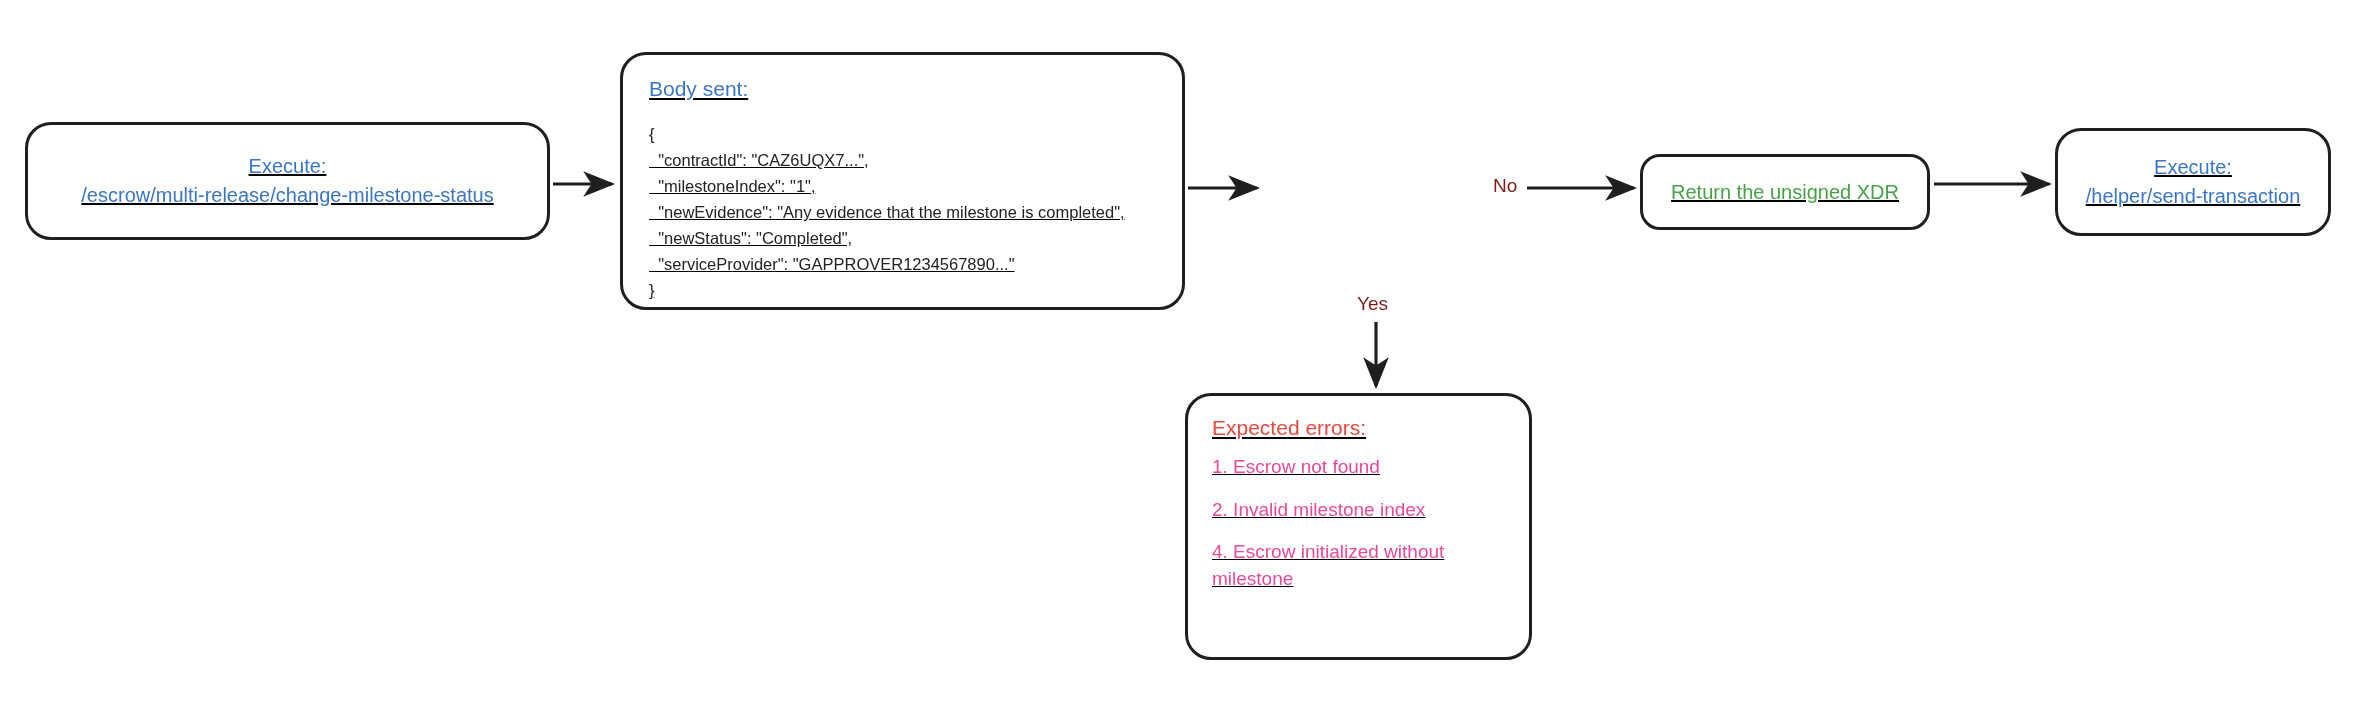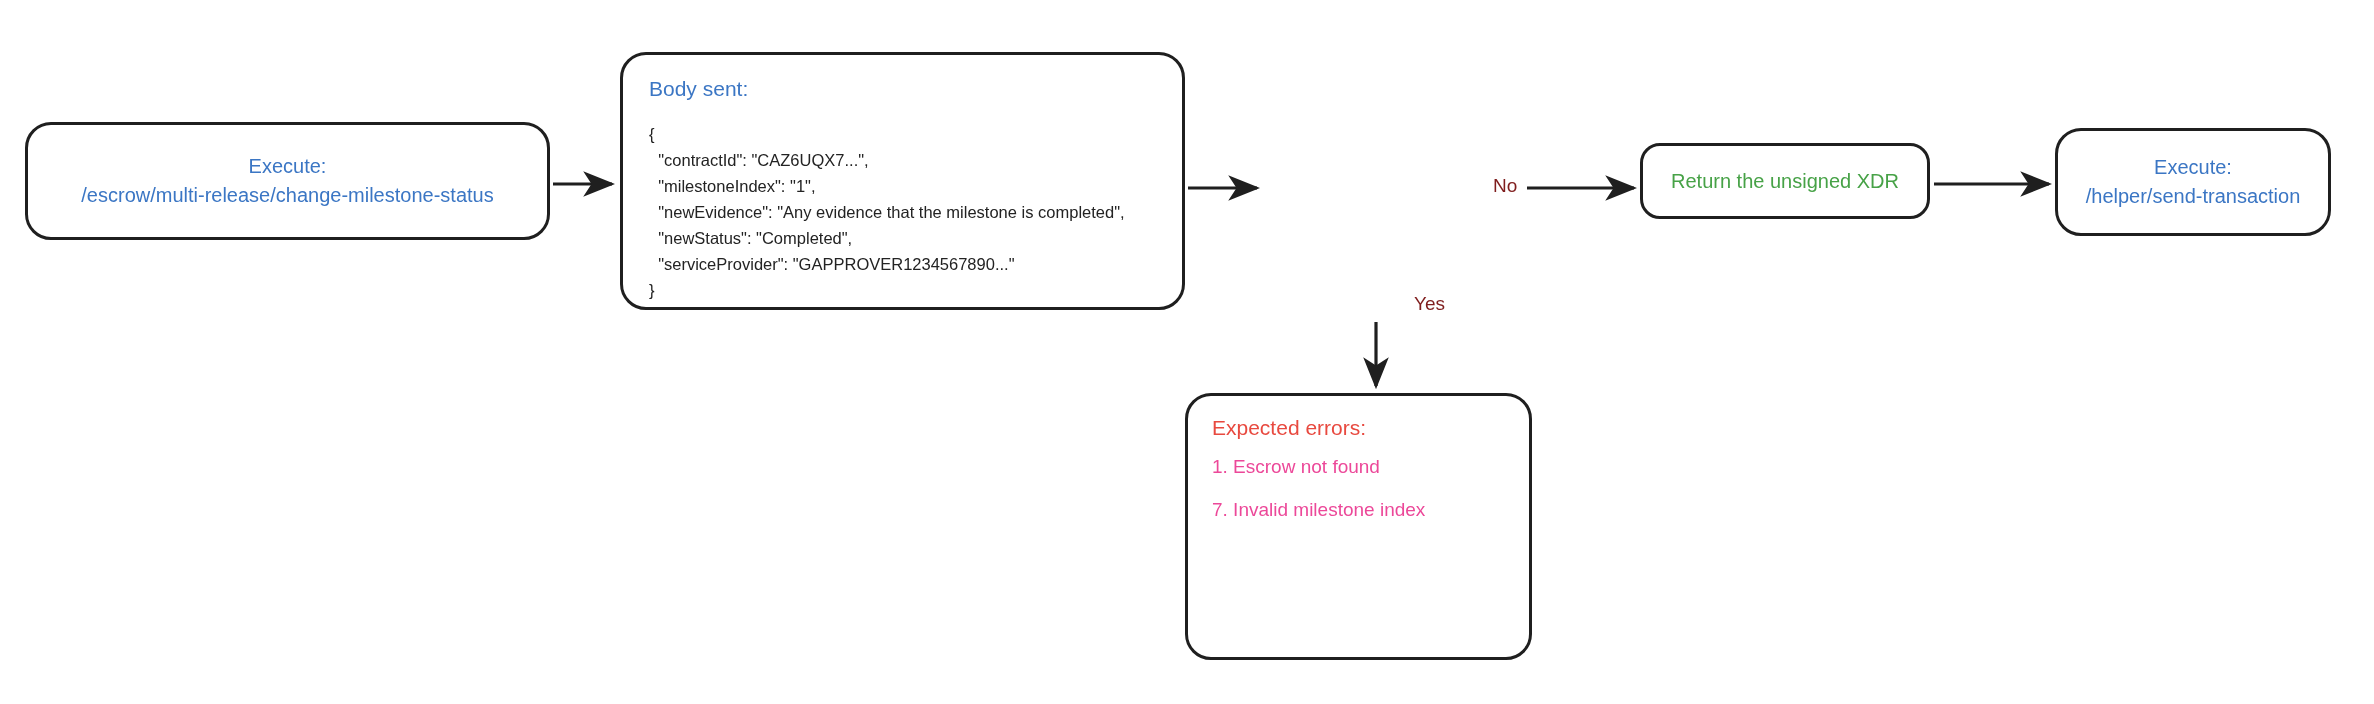--- a/index.html
+++ b/index.html
@@ -19,20 +19,21 @@
   }
   .node {
     position: absolute;
     box-sizing: border-box;
     background: #ffffff;
     border: 3px solid #1f1f1f;
     border-radius: 26px;
     display: flex;
     align-items: center;
     justify-content: center;
+    text-decoration: underline;
   }
   .node-text {
     text-align: center;
     line-height: 1.45;
     white-space: pre-line;
   }
   .blue-text { color: #3b76c4; }
   .green-text { color: #47a247; }
   .red-text { color: #e8493f; }
 
@@ -90,21 +91,21 @@
     display: flex;
     align-items: center;
     justify-content: center;
     font-size: 20px;
     color: #232323;
   }
 
   
   #node-return-xdr {
     left: 1640px;
-    top: 143px;
+    top: 154px;
     width: 290px;
     height: 76px;
     border-radius: 20px;
   }
   #node-return-xdr .node-text { font-size: 20px; }
 
   
   #node-execute-send-transaction {
     left: 2055px;
     top: 128px;
@@ -134,21 +135,21 @@
   }
   .error-item:last-child { margin-bottom: 0; }
 
   
   .edge-label {
     position: absolute;
     font-size: 19px;
     color: #7f1d1d;
   }
   #edge-label-no { left: 1493px; top: 175px; }
-  #edge-label-yes { left: 1414px; top: 293px; }
+  #edge-label-yes { left: 1357px; top: 293px; }
 
   
   #connectors {
     position: absolute;
     left: 0;
     top: 0;
     width: 2374px;
     height: 704px;
     pointer-events: none;
   }
@@ -196,16 +197,17 @@
   </div>
 
   <div class="node" id="node-execute-send-transaction">
     <div class="node-text blue-text">Execute:
 /helper/send-transaction</div>
   </div>
 
   <div class="node" id="node-expected-errors">
     <div class="red-text" id="expected-errors-title">Expected errors:</div>
     <div class="error-item">1. Escrow not found</div>
-    <div class="error-item">7. Invalid milestone index</div>
+    <div class="error-item">2. Invalid milestone index</div>
+    <div class="error-item">4. Escrow initialized without milestone</div>
   </div>
 
 </div>
 
 </body></html>

